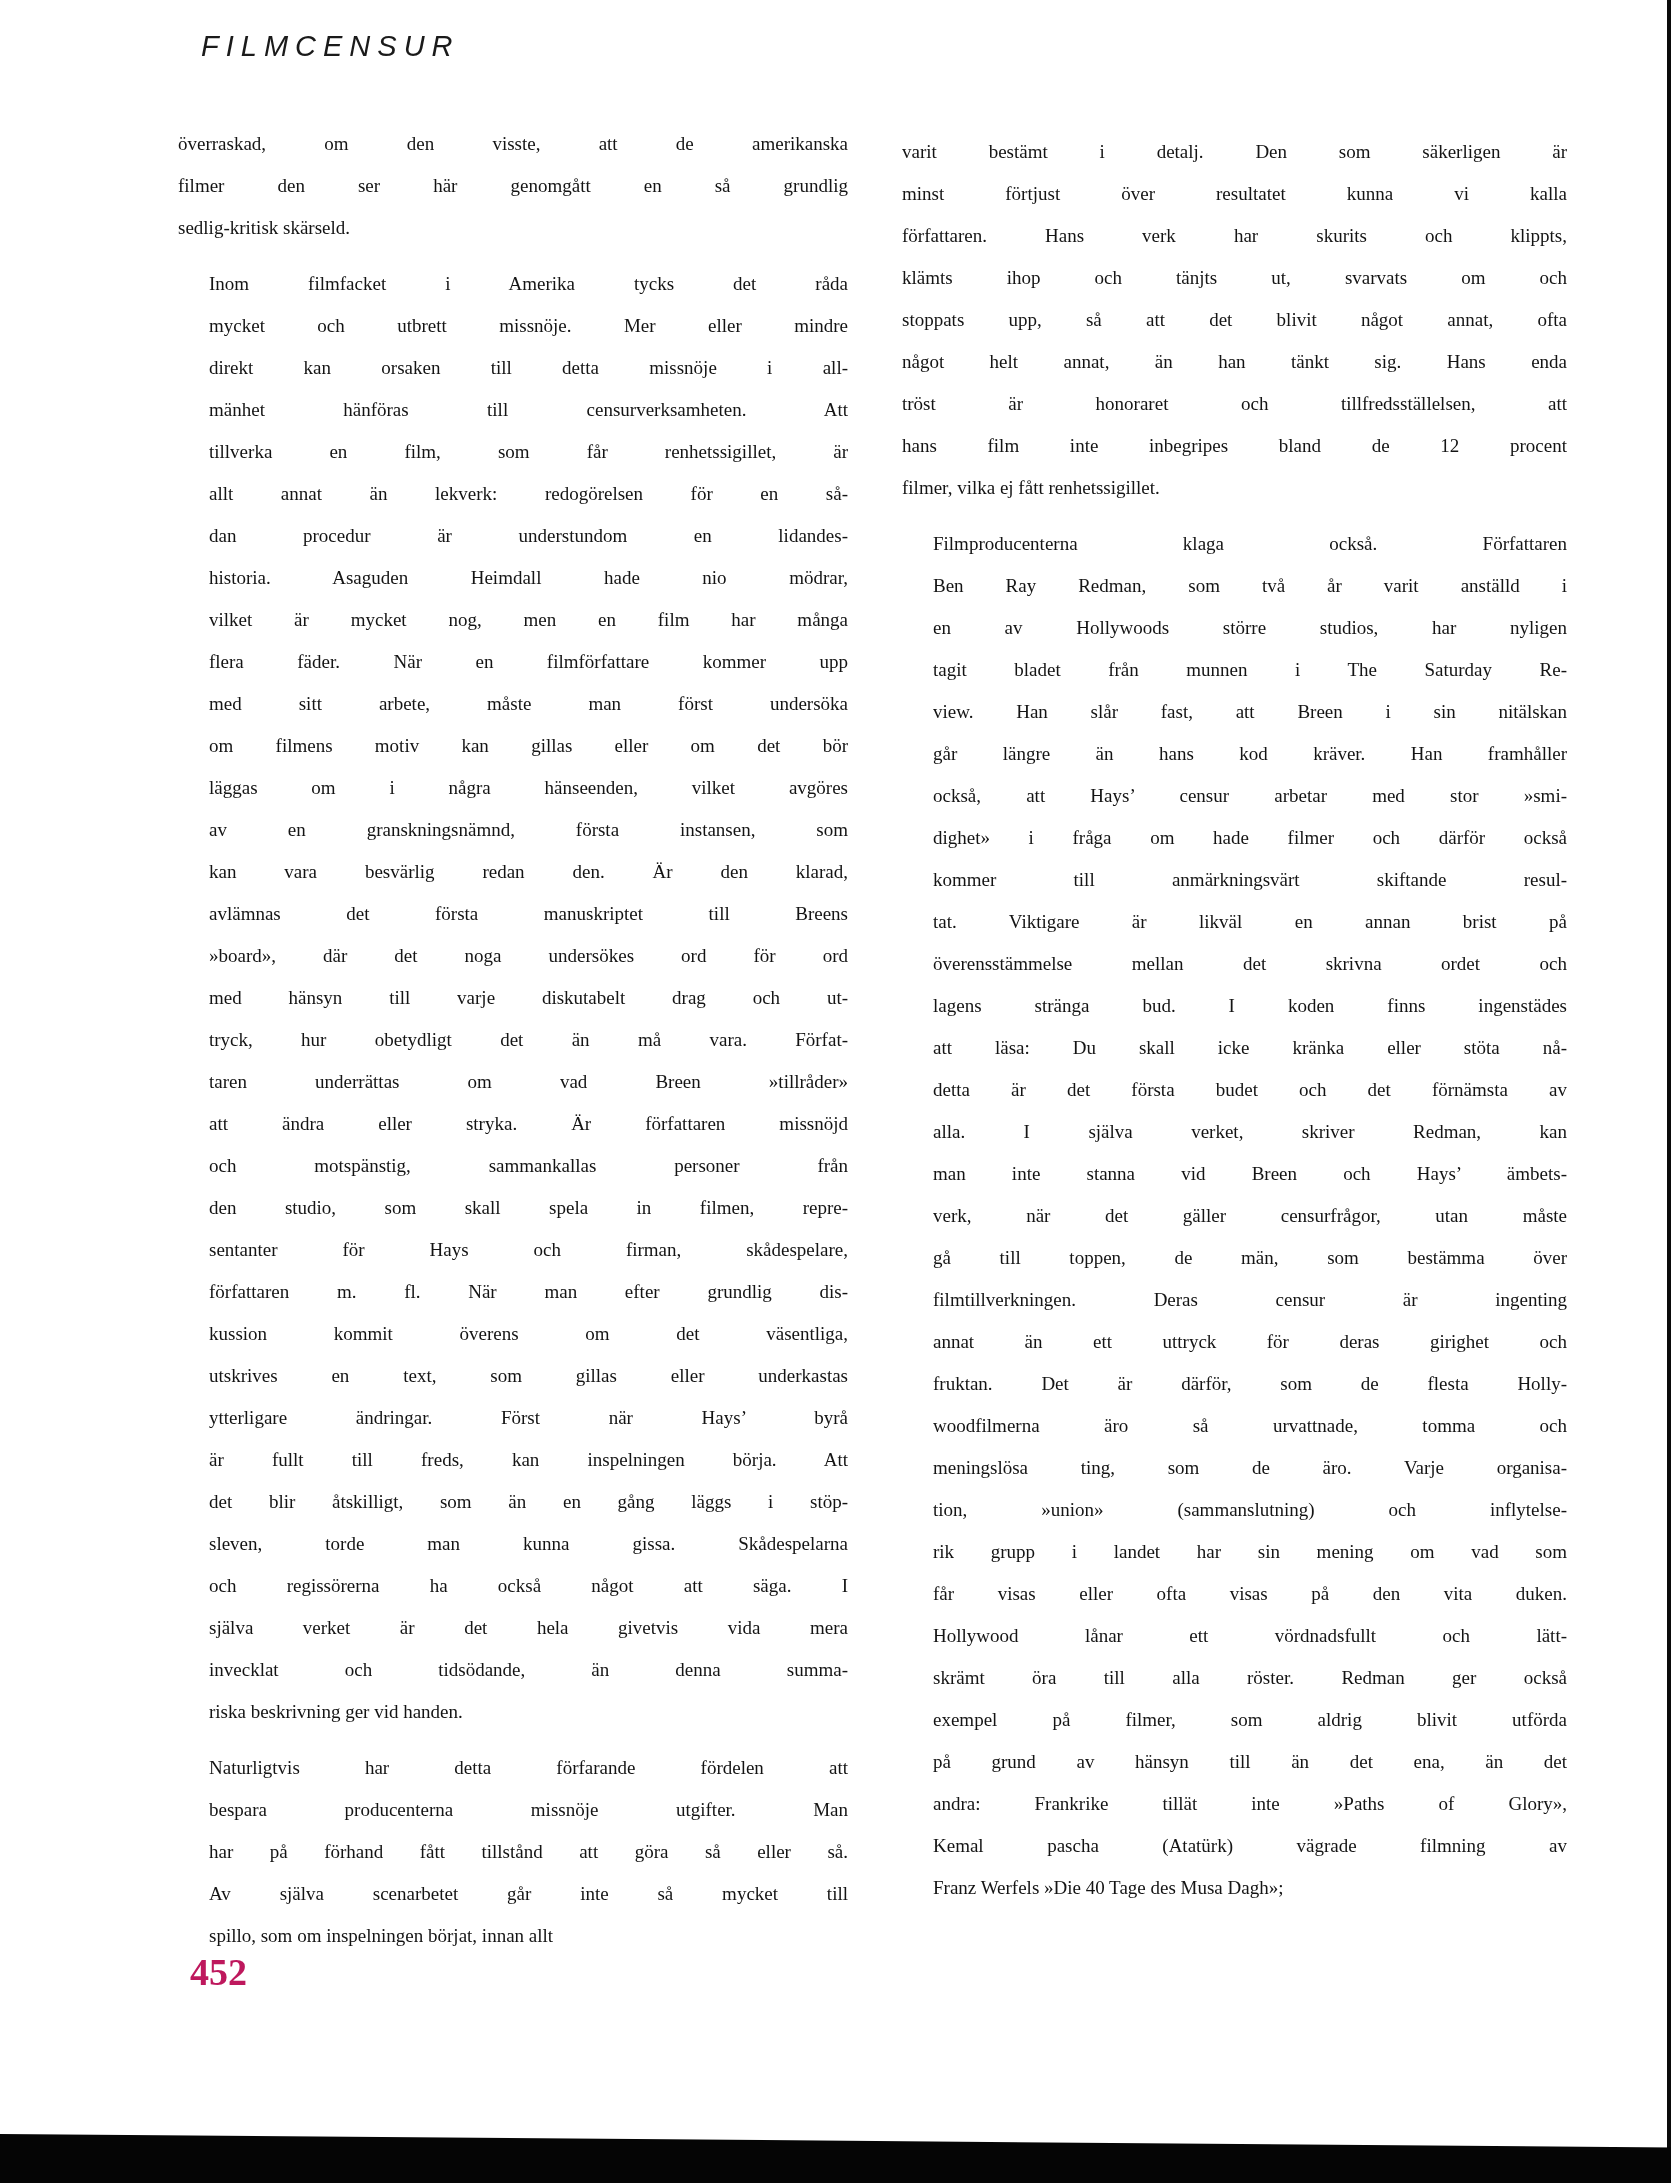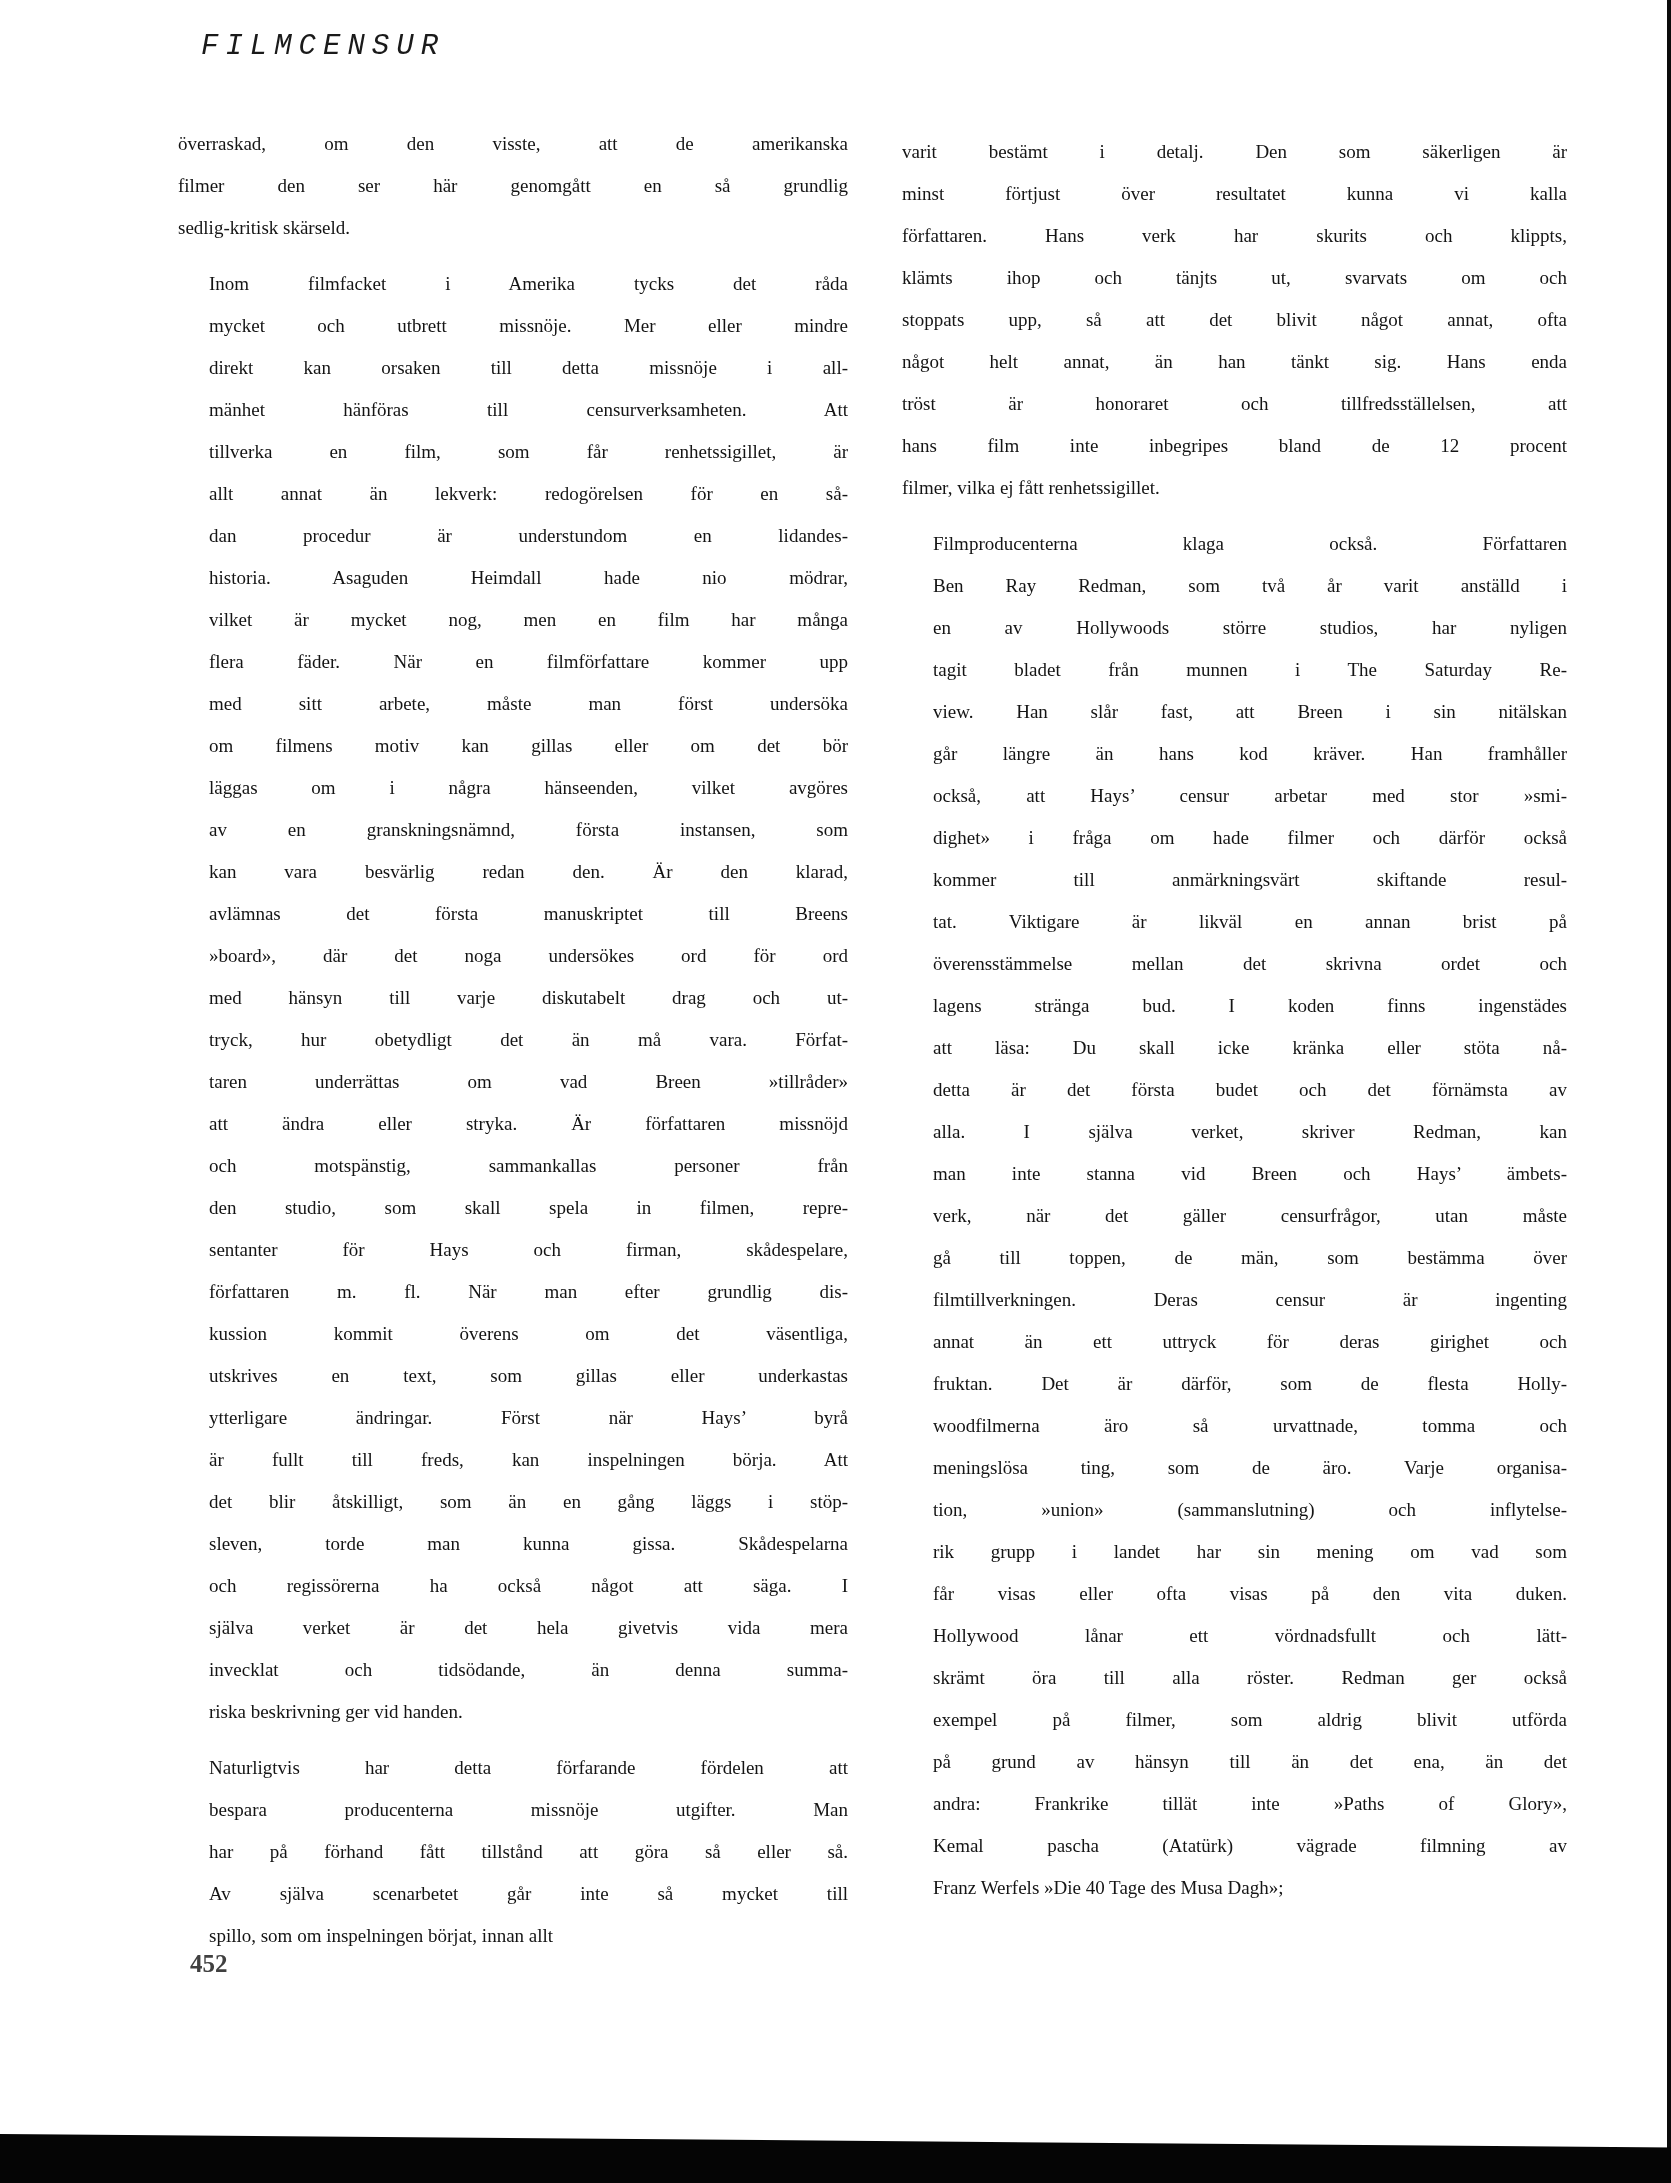--- a/index.html
+++ b/index.html
@@ -13,40 +13,40 @@
     position: absolute; left: 0; right: 0; top: 2134px; bottom: 0;
     background: #050505;
     clip-path: polygon(0 0, 100% 13.4px, 100% 100%, 0 100%);
   }
   .scan-edge-right {
     position: absolute; top: 0; right: 0; width: 4.7px; bottom: 0;
     background: #0a0a0a;
   }
   .running-head {
     position: absolute; left: 201px; top: 30px;
-    font-family: Liberation Mono, monospace;
+    font-family: Liberation Sans, sans-serif;
     font-style: italic; font-size: 29px; letter-spacing: 7px;
     color: #1a1a1a;
   }
   .column {
     position: absolute; top: 123px; width: 670px;
     font-family: "Liberation Serif", "DejaVu Serif", serif;
     font-size: 19px; line-height: 42px;
     text-align: justify;
   }
   .column.left { left: 178px; }
   .column.right { left: 902px; width: 665px; top: 131px; }
   .column p { margin: 0 0 14px 0; text-indent: 0; }
   .column p.indent { text-indent: 31px; }
   .column .line { display: block; text-align: justify; text-align-last: justify; white-space: nowrap; }
   .column .line.last { text-align-last: left; }
   .folio {
     position: absolute; left: 190px; top: 1950px;
     font-family: "Liberation Serif", "DejaVu Serif", serif;
-    font-size: 25px; font-weight: bold; color: #404040;
+    font-size: 38px; font-weight: bold; color: #be185d;
   }
 </style>
 </head>
 <body>
 
 <div class="running-head">FILMCENSUR</div>
 
 <div class="column left">
     <p>
       <span class="line">överraskad, om den visste, att de amerikanska</span>

